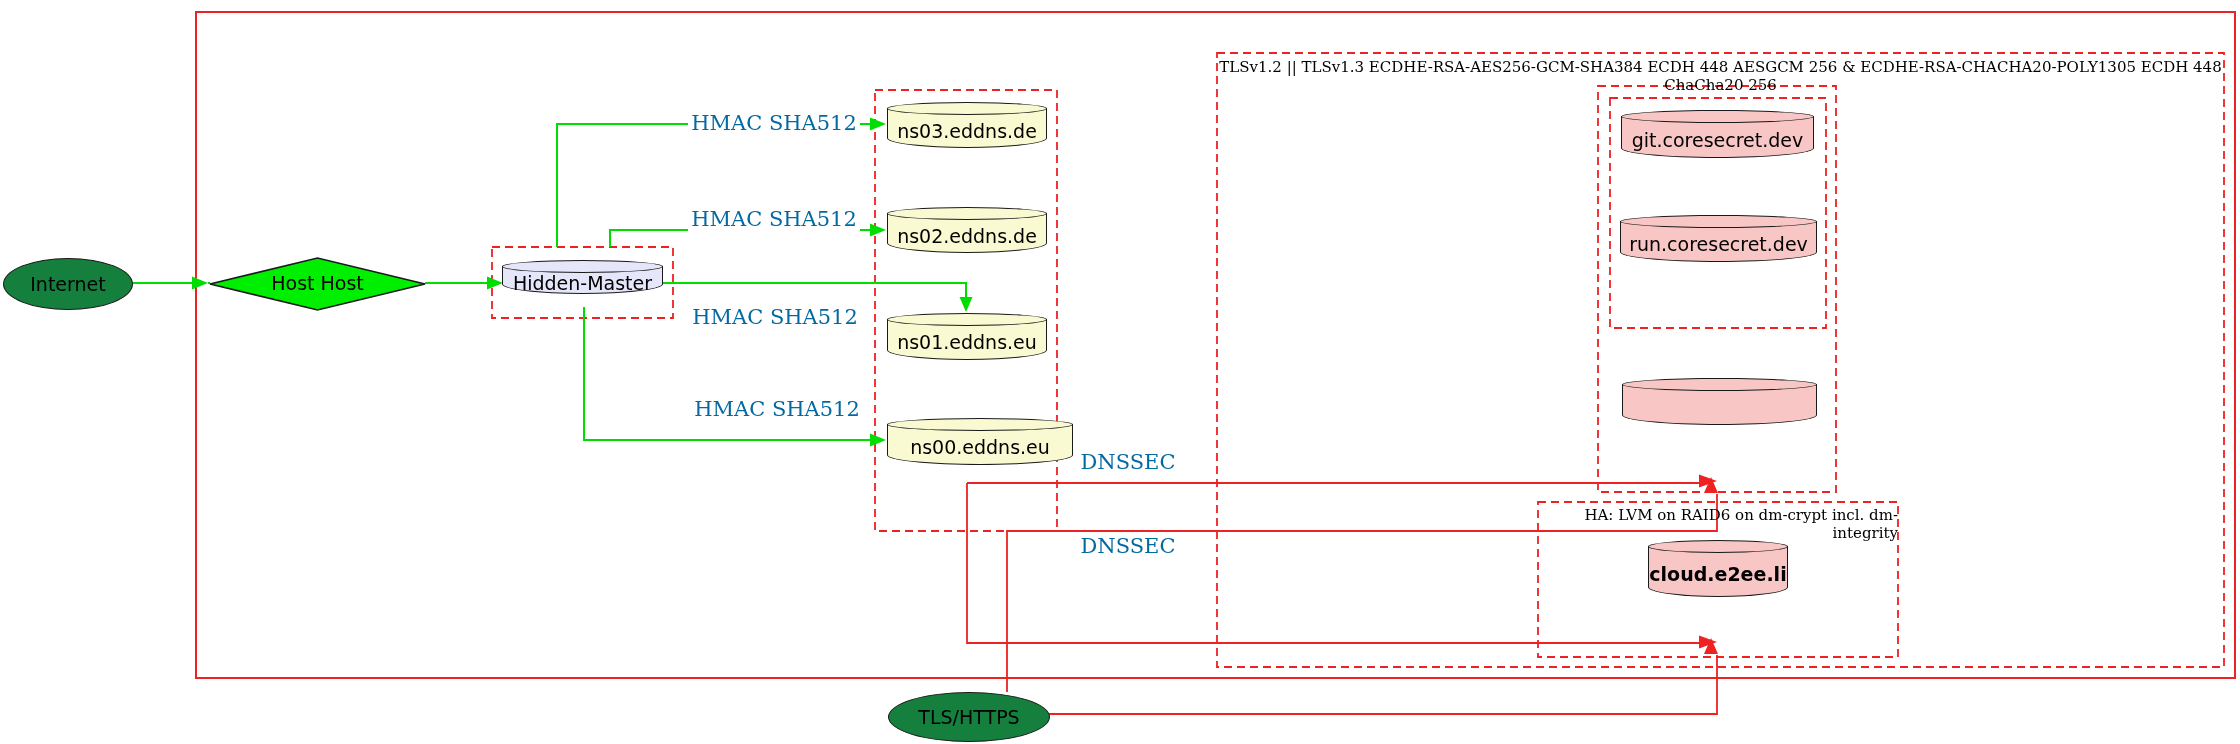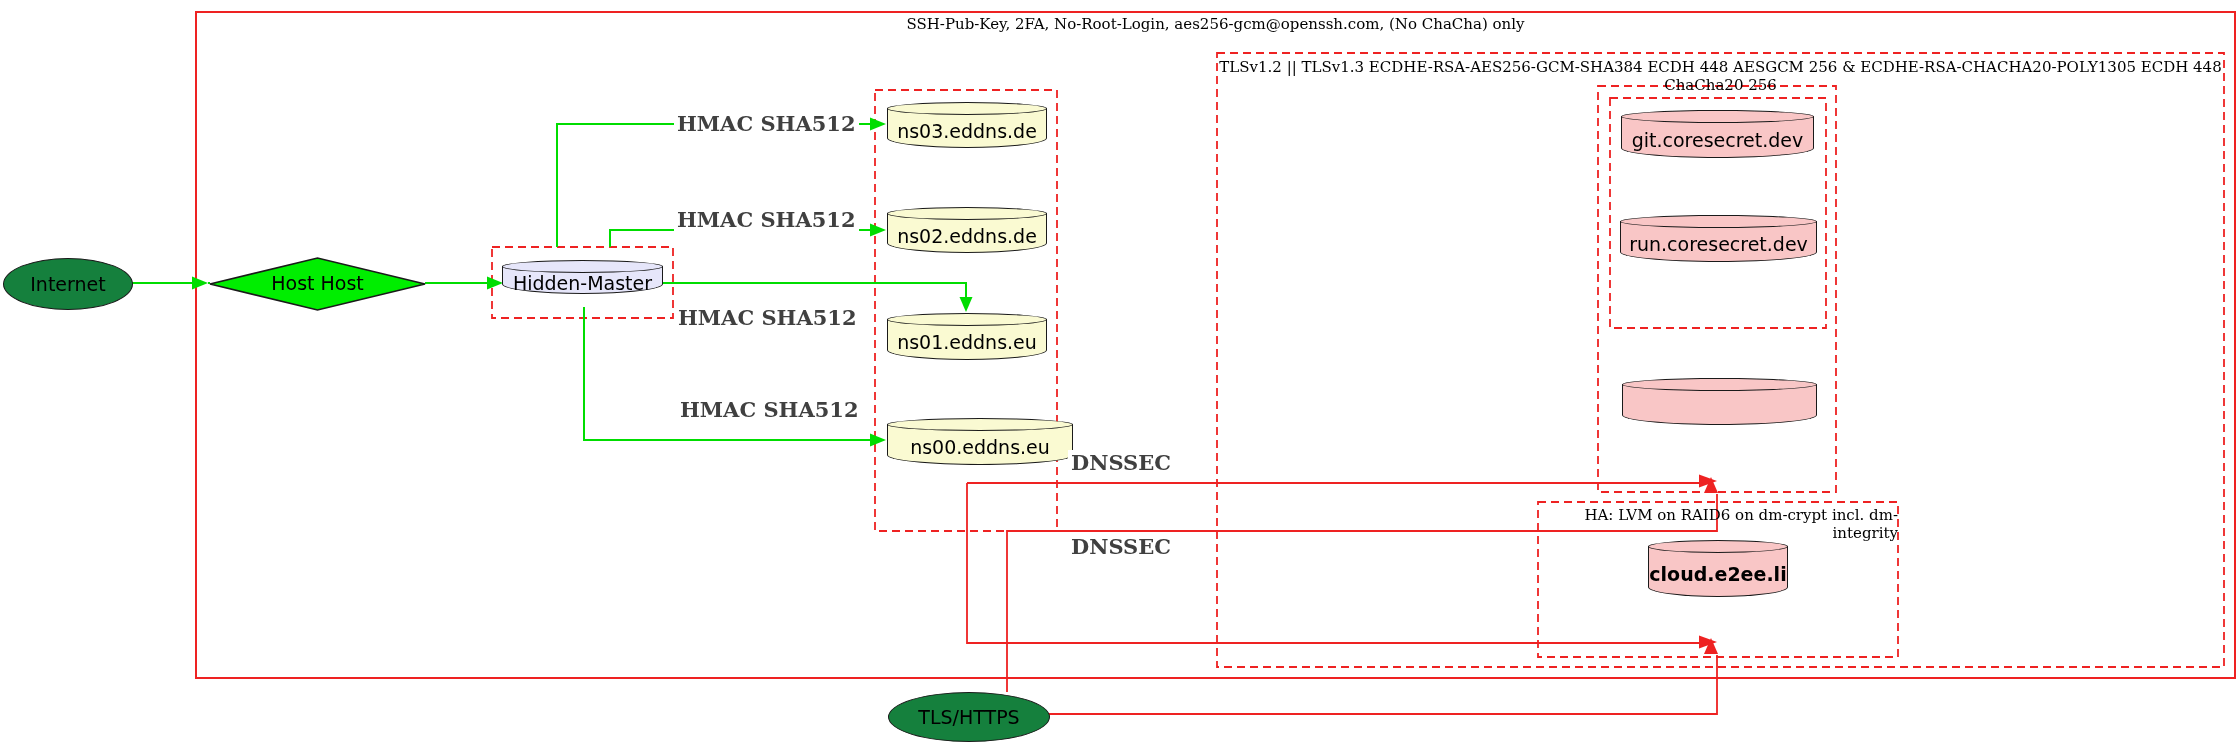--- a/index.html
+++ b/index.html
@@ -17,21 +17,21 @@
              border-top:none;border-radius:0 0 50% 50% / 0 0 10px 10px;box-sizing:border-box;}
   .cyl .lbl{position:absolute;left:0;right:0;top:11px;bottom:0;display:flex;
             align-items:center;justify-content:center;z-index:2;}
   .cyl.lavender .cap,.cyl.lavender .body{background:#E6E6FA;}
   .cyl.yellow .cap,.cyl.yellow .body{background:#FAFAD2;}
   .cyl.pink .cap,.cyl.pink .body{background:#F9C6C6;}
   .diamond-label{position:absolute;z-index:3;text-align:center;}
   .cluster-label{position:absolute;z-index:4;font-family:"DejaVu Serif","Liberation Serif",serif;
                  font-size:15px;color:#000;text-align:center;}
   .edge-label{position:absolute;z-index:4;font-family:"DejaVu Serif","Liberation Serif",serif;
-              font-size:21px;color:#404040;font-weight:bold;}
+              font-size:21px;color:#0369a1;text-align:center;}
   .edge-label span{background:#ffffff;padding:0 3px;}
 </style>
 </head>
 <body>
 
 <div id="canvas">
 
   <svg id="edge-layer" width="2240" height="744" viewBox="0 0 2240 744">
 
     <rect x="196" y="12" width="2039" height="666" fill="none" stroke="#EE2222" stroke-width="2"></rect>
@@ -75,21 +75,20 @@
       <polygon points="1711,477 1704,493 1718,493"></polygon>
     </g>
     <g fill="#EE2222">
       <polygon points="1717,642 1699,635.5 1699,648.5"></polygon>
       <polygon points="1711,638 1704,654 1718,654"></polygon>
     </g>
 
     <polygon points="210,284 317.5,258 425,284 317.5,310" fill="#00EE00" stroke="#1a1a1a" stroke-width="1.6"></polygon>
   </svg>
 
-  <div class="cluster-label" style="left:196px;top:15px;width:2039px;">SSH-Pub-Key, 2FA, No-Root-Login, aes256-gcm@openssh.com, (No ChaCha) only</div>
   <div class="cluster-label" style="left:1217px;top:58px;width:1007px;">TLSv1.2 || TLSv1.3 ECDHE-RSA-AES256-GCM-SHA384 ECDH 448 AESGCM 256 &amp; ECDHE-RSA-CHACHA20-POLY1305 ECDH 448 ChaCha20 256</div>
   <div class="cluster-label" style="left:1538px;top:506px;width:360px;text-align:right;">HA: LVM on RAID6 on dm-crypt incl. dm-integrity</div>
 
   <div class="edge-label" style="left:674px;top:111px;width:200px;"><span>HMAC SHA512</span></div>
   <div class="edge-label" style="left:674px;top:207px;width:200px;"><span>HMAC SHA512</span></div>
   <div class="edge-label" style="left:675px;top:305px;width:200px;"><span>HMAC SHA512</span></div>
   <div class="edge-label" style="left:677px;top:397px;width:200px;"><span>HMAC SHA512</span></div>
   <div class="edge-label" style="left:1068px;top:450px;width:120px;"><span>DNSSEC</span></div>
   <div class="edge-label" style="left:1068px;top:534px;width:120px;"><span>DNSSEC</span></div>
 

